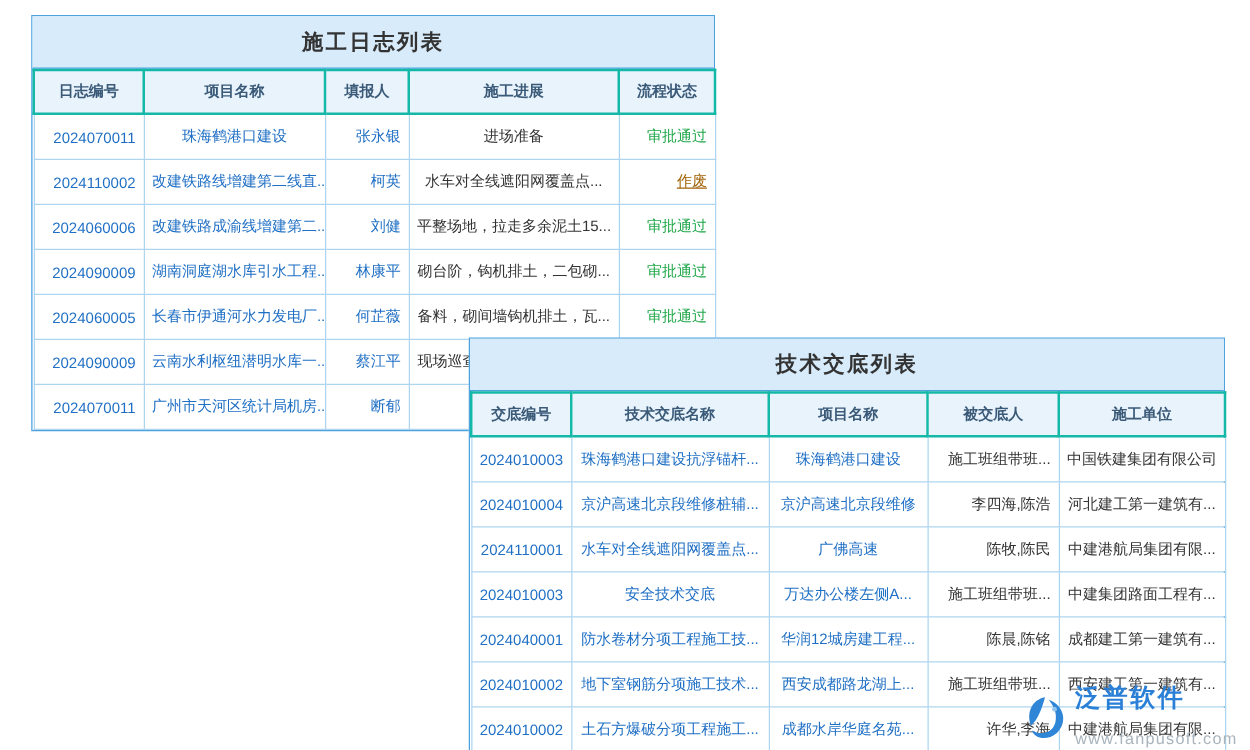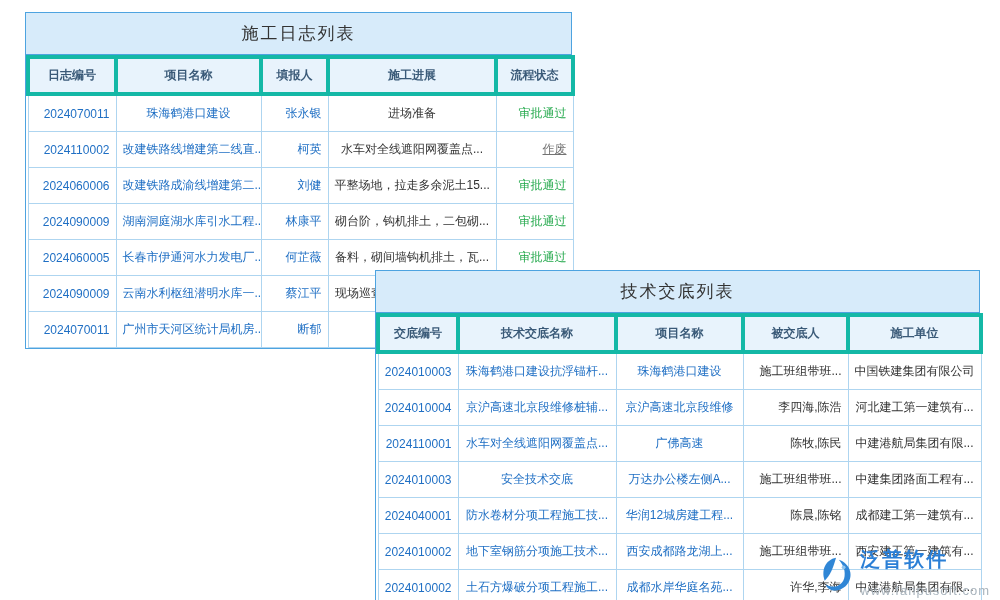--- a/index.html
+++ b/index.html
@@ -5,38 +5,38 @@
   html,body { margin:0; padding:0; background:#ffffff; }
   body { font-family:"Liberation Sans","DejaVu Sans",sans-serif; }
   .canvas { position:relative; width:1000px; height:600px; background:#ffffff; overflow:hidden; }
 
   .table-card { position:absolute; background:#ffffff; border:1px solid #4da3e0; }
   #log-card { left:25px; top:12px; width:545px; z-index:1; }
   #disclosure-card { left:375px; top:270px; width:603px; z-index:5; }
 
   .card-title {
     background:#d7ebfa; border-bottom:1px solid #4da3e0;
-    text-align:center; font-size:17px; font-weight:normal; color:#333;
+    text-align:center; font-size:17px; font-weight:bold; color:#333;
     padding:9px 0; letter-spacing:2px;
   }
 
   table { width:100%; border-collapse:collapse; table-layout:fixed; }
   th {
     background:#e8f3fc; color:#3a5a78; font-size:12px; font-weight:bold;
-    padding:8px 4px; border:4px solid #14b8a6; text-align:center;
+    padding:8px 4px; border:2px solid #14b8a6; text-align:center;
     white-space:nowrap; overflow:hidden;
   }
   td {
     font-size:12px; color:#333; padding:9px 6px;
     border:1px solid #aed5f0; background:#ffffff;
     white-space:nowrap; overflow:hidden;
   }
   .link-cell { color:#1f6fc4; }
   .ok { color:#21a84a; }
-  .void { color:#737373;text-decoration:underline; }
+  .void { color:#a16207;text-decoration:underline; }
 
   .col-id, .col-person, .col-status, .col-people { text-align:right; }
   .col-project, .col-progress, .col-name, .col-unit { text-align:center; }
 
   .logo {
     position:absolute; right:6px; bottom:0; z-index:10;
     display:flex; align-items:center; gap:4px; padding:2px 4px;
   }
   .logo-icon { width:38px; height:38px; flex:0 0 auto; }
   .logo-text-block { display:flex; flex-direction:column; line-height:1.05; }

